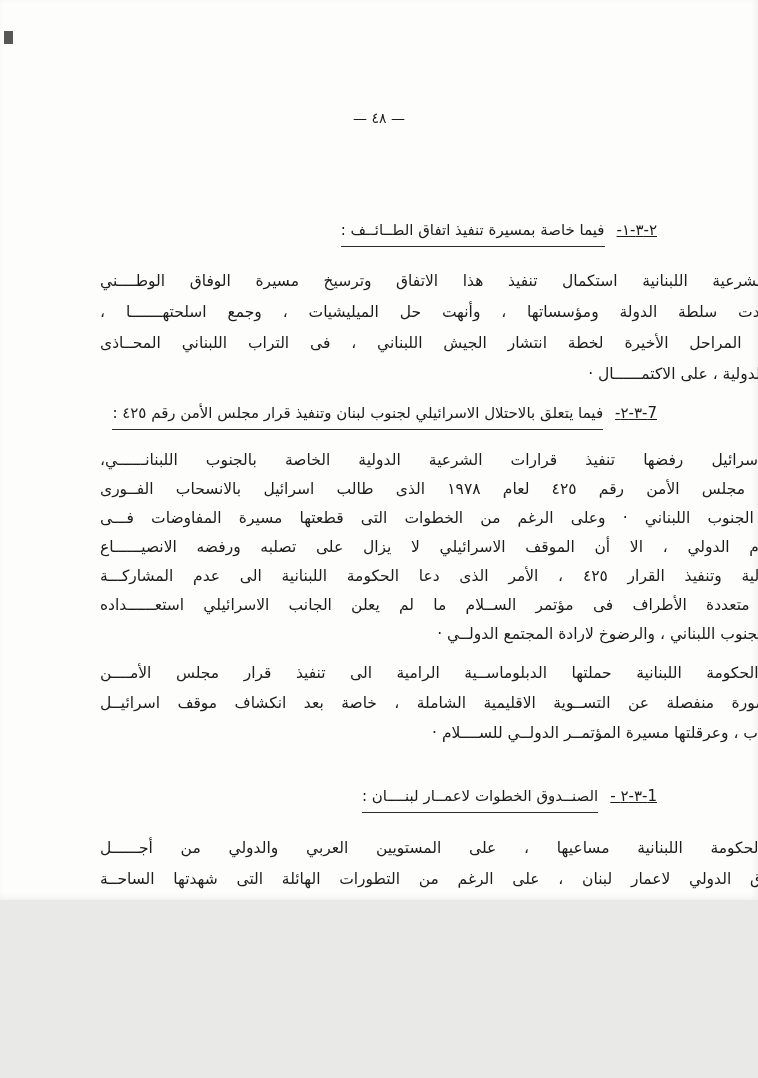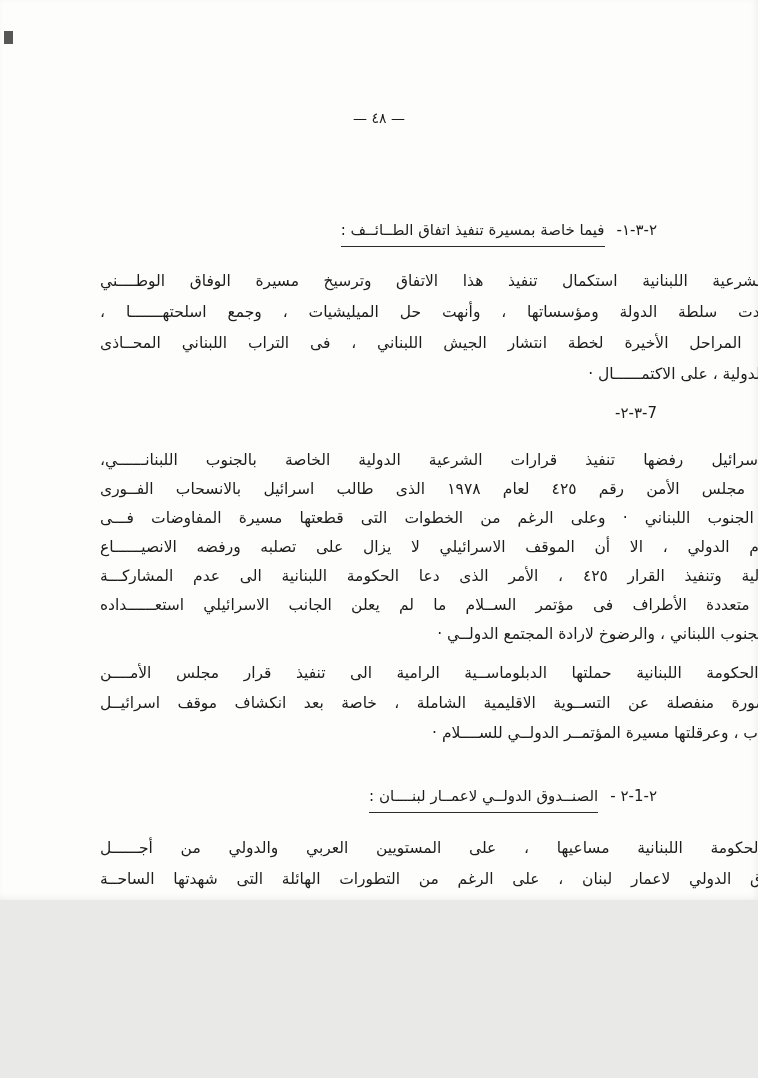--- a/index.html
+++ b/index.html
@@ -22,21 +22,21 @@
     text-align:center; direction:rtl;
     font-size:14px; letter-spacing:2px;
   }
   .col {
     position:absolute; left:100px; width:557px; direction:rtl;
   }
   .heading {
     display:flex; align-items:flex-start; gap:12px;
     font-size:15px; line-height:20px; white-space:nowrap;
   }
-  .heading .num { flex:0 0 auto; }
+  .heading .num { flex:0 0 auto;text-decoration:underline; }
   .heading .ttl {
     border-bottom:1.5px solid #2b2b2b;
     padding-bottom:6px;
   }
   .para { width:100%; }
   .pline {
     font-size:15.5px;
     text-align:justify;
     -moz-text-align-last:justify;
     text-align-last:justify;
@@ -63,41 +63,42 @@
 
   <div class="col para lh31" style="top:266px">
     <div class="pline indent">تواصل الشرعية اللبنانية استكمال تنفيذ هذا الاتفاق وترسيخ مسيرة الوفاق الوطــــني</div>
     <div class="pline">بعد أن وطدت سلطة الدولة ومؤسساتها ، وأنهت حل الميليشيات ، وجمع اسلحتهـــــــا ،</div>
     <div class="pline">وتشرف الآنّ المراحل الأخيرة لخطة انتشار الجيش اللبناني ، فى التراب اللبناني المحــاذى</div>
     <div class="pline last">لتواجد القوات الدولية ، على الاكتمــــــال ·</div>
   </div>
 
   <div class="col heading" style="top:403px">
     <span class="num">7-٣-٢-</span>
+    <span class="ttl">فيما يتعلق بالاحتلال الاسرائيلي لجنوب لبنان وتنفيذ قرار مجلس الأمن رقم ٤٢٥ :</span>
   </div>
 
   <div class="col para lh29" style="top:446px">
     <div class="pline indent">تواصل اسرائيل رفضها تنفيذ قرارات الشرعية الدولية الخاصة بالجنوب اللبنانــــــي،</div>
     <div class="pline">وأهمها قرار مجلس الأمن رقم ٤٢٥ لعام ١٩٧٨ الذى طالب اسرائيل بالانسحاب الفــورى</div>
     <div class="pline">والكامل من الجنوب اللبناني · وعلى الرغم من الخطوات التى قطعتها مسيرة المفاوضات فـــى</div>
     <div class="pline">مؤتمر الســلام الدولي ، الا أن الموقف الاسرائيلي لا يزال على تصلبه ورفضه الانصيــــــاع</div>
     <div class="pline">للشرعية الدولية وتنفيذ القرار ٤٢٥ ، الأمر الذى دعا الحكومة اللبنانية الى عدم المشاركـــة</div>
     <div class="pline">فى المرحلة متعددة الأطراف فى مؤتمر الســلام ما لم يعلن الجانب الاسرائيلي استعــــــداده</div>
     <div class="pline last">للانسحاب من الجنوب اللبناني ، والرضوخ لارادة المجتمع الدولــي ·</div>
   </div>
 
   <div class="col para lh30" style="top:658px">
     <div class="pline indent">وتواصل الحكومة اللبنانية حملتها الدبلوماســية الرامية الى تنفيذ قرار مجلس الأمــــن</div>
     <div class="pline">رقم ٤٢٥ بصورة منفصلة عن التســوية الاقليمية الشاملة ، خاصة بعد انكشاف موقف اسرائيــل</div>
     <div class="pline last">الرافض للانسحاب ، وعرقلتها مسيرة المؤتمــر الدولــي للســــلام ·</div>
   </div>
 
   <div class="col heading" style="top:786px">
-    <span class="num">٢-1-٢ -</span>
-    <span class="ttl">الصنــدوق الدولــي لاعمــار لبنــــان :</span>
+    <span class="num">1-٣-٢ -</span>
+    <span class="ttl">الصنــدوق الخطوات لاعمــار لبنــــان :</span>
   </div>
 
   <div class="col para lh31" style="top:833px">
     <div class="pline indent">تواصل الحكومة اللبنانية مساعيها ، على المستويين العربي والدولي من أجــــــل</div>
     <div class="pline">انشاء الصندوق الدولي لاعمار لبنان ، على الرغم من التطورات الهائلة التى شهدتها الساحــة</div>
     <div class="pline last">الدوليـــة ·</div>
   </div>
 
 </div>
 

